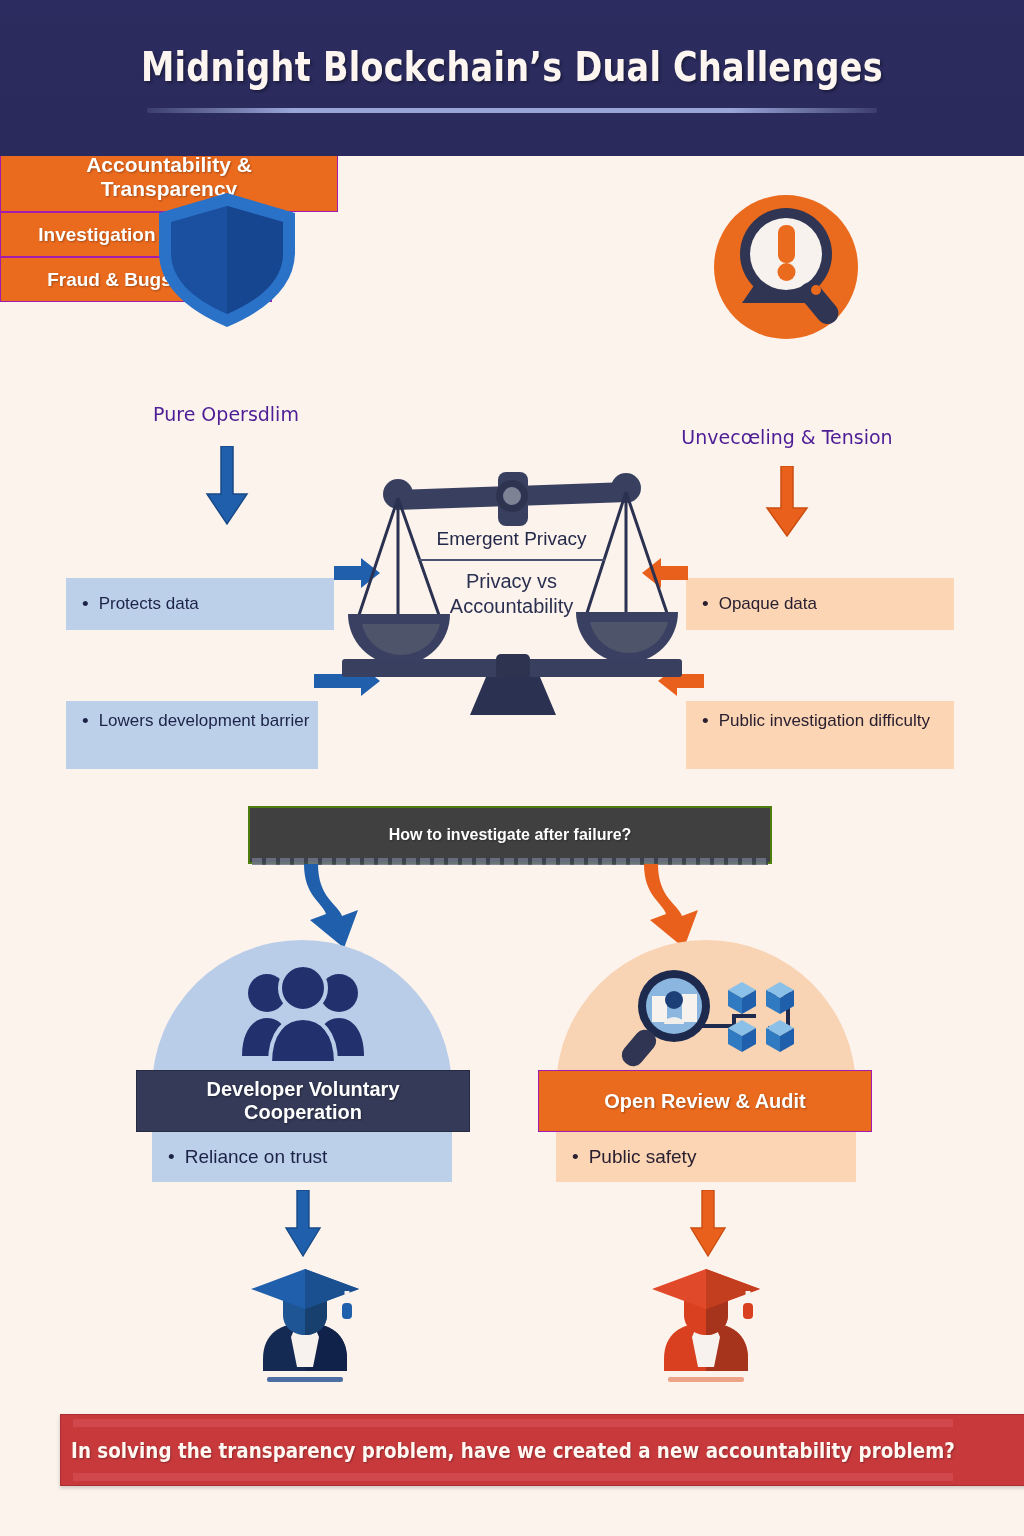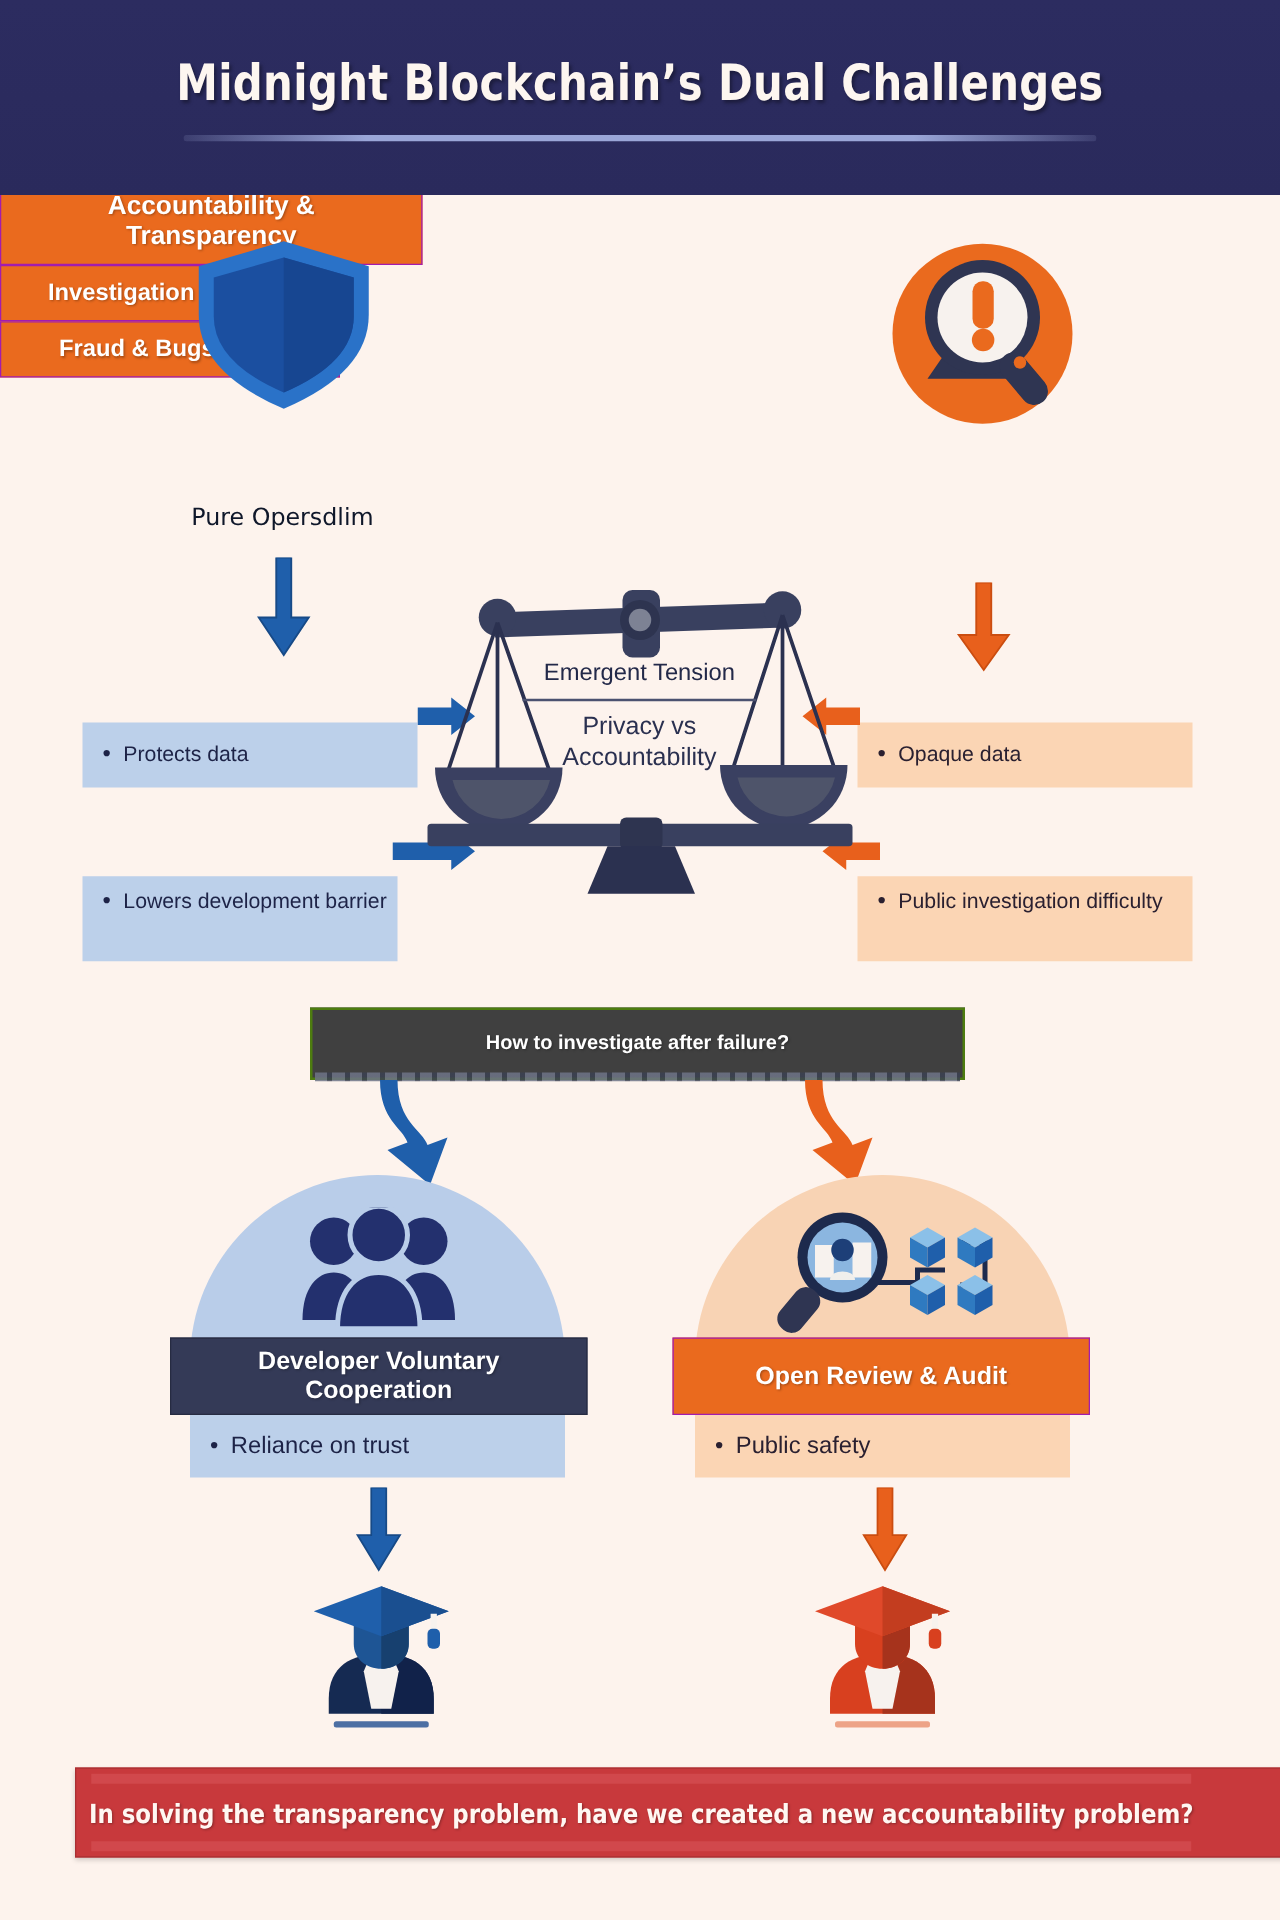--- a/index.html
+++ b/index.html
@@ -36,21 +36,21 @@
   }
   .blue-bar  { background: #1e4b92; border: 1px solid #13archived; border: 1px solid #16376e; }
   .blue-bar  { background: #1e4b92; border: 1px solid #16376e; }
   .orange-bar{ background: #ea6a1e; border: 1px solid #a21caf; }
   .blue-body  { background: #bcd0ea; color: #1d2347; }
   .orange-body{ background: #fbd5b4; color: #2a2030; }
   .body-txt { font-size: 17px; line-height: 1.28; display:flex; }
   .bullet { margin: 0 10px 0 16px; font-size: 19px; line-height: 1.15; }
 
   .subtitle {
-    position: absolute; text-align: center; font-size: 19px; color: #0f172a;
+    position: absolute; text-align: center; font-size: 19px; color: #4c1d95;
     width: 100%; font-family: "DejaVu Sans","Liberation Sans", sans-serif;
   }
 
   .arrow-svg { position: absolute; }
 
   
   .scale-caption { position: absolute; left: 404px; top: 528px; width: 215px; text-align: center; }
   .scale-caption .t1 { font-size: 19px; color: #232949; font-weight: 500; }
   .scale-caption .rule { height: 2px; background: #4b5270; margin: 9px 14px 8px 14px; }
   .scale-caption .t2 { font-size: 20px; color: #2a3050; line-height: 1.25; }
@@ -149,20 +149,23 @@
     <circle cx="74" cy="61" r="36" fill="#f7f2ee"></circle>
     <rect x="66" y="32" width="17" height="38" rx="8" fill="#ea6a1e"></rect>
     <circle cx="74.5" cy="79" r="9" fill="#ea6a1e"></circle>
     <rect x="96" y="86" width="22" height="48" rx="11" fill="#2f3552" transform="rotate(-40 107 110)"></rect>
     <circle cx="104" cy="97" r="5" fill="#ea6a1e"></circle>
   </svg>
 
   <div class="bar orange-bar" style="left:618px; top:340px; width:338px; height:70px; font-size:21px; padding:0 14px;">
     <span>Accountability &amp; Transparency</span>
   </div>
+  <div class="subtitle" style="left:618px; top:426px; width:338px;">
+    <span>Unvecœling &amp; Tension</span>
+  </div>
 
   <svg class="arrow-svg" style="left:760px; top:466px;" width="54" height="72" viewBox="0 0 54 72">
     <path d="M21 0 h12 v42 h14 L27 70 L7 42 h14 Z" fill="#e8601c" stroke="#cb4d10" stroke-width="1.5"></path>
   </svg>
 
   <div class="bar orange-bar" style="left:686px; top:533px; width:272px; height:45px; font-size:19px;">
     <span>Investigation Barriers</span>
   </div>
   <div class="orange-body body-txt" style="position:absolute; left:686px; top:578px; width:268px; height:52px; align-items:center;">
     <span class="bullet">•</span>
@@ -200,21 +203,21 @@
     <path d="M26 158 h78 a40 40 0 0 1 -78 0 Z" fill="#555b6e" opacity=".75"></path>
     <path d="M240 146 h102 a51 51 0 0 1 -102 0 Z" fill="#3a4061"></path>
     <path d="M254 156 h78 a40 40 0 0 1 -78 0 Z" fill="#555b6e" opacity=".75"></path>
 
     <rect x="6" y="193" width="340" height="18" rx="3" fill="#39405f"></rect>
     <rect x="160" y="188" width="34" height="26" rx="5" fill="#2e3450"></rect>
     <path d="M150 211 h54 l16 38 h-86 Z" fill="#2b3150"></path>
   </svg>
 
   <div class="scale-caption">
-    <div class="t1">Emergent Tension</div>
+    <div class="t1">Emergent Privacy</div>
     <div class="rule"></div>
     <div class="t2">Privacy vs</div>
     <div class="t2">Accountability</div>
   </div>
 
   <div class="bar qbar">
     <span>How to investigate after failure?</span>
   </div>
   <div class="qbar-dash"></div>
 

